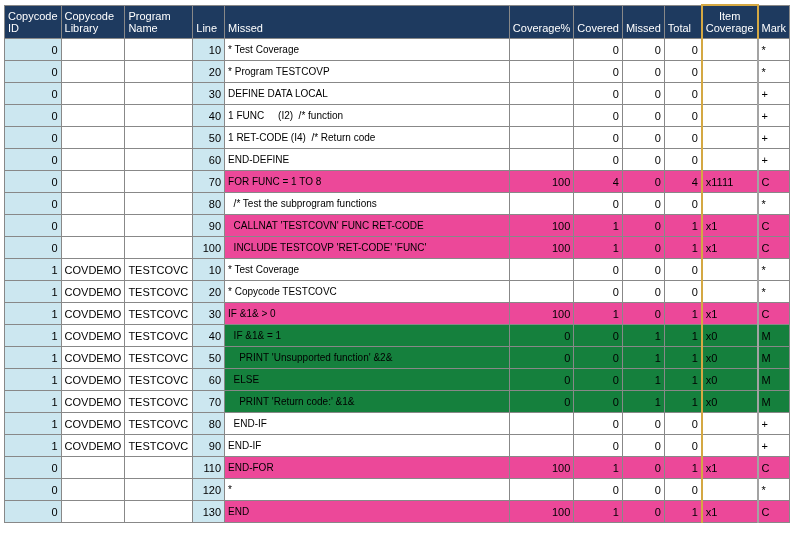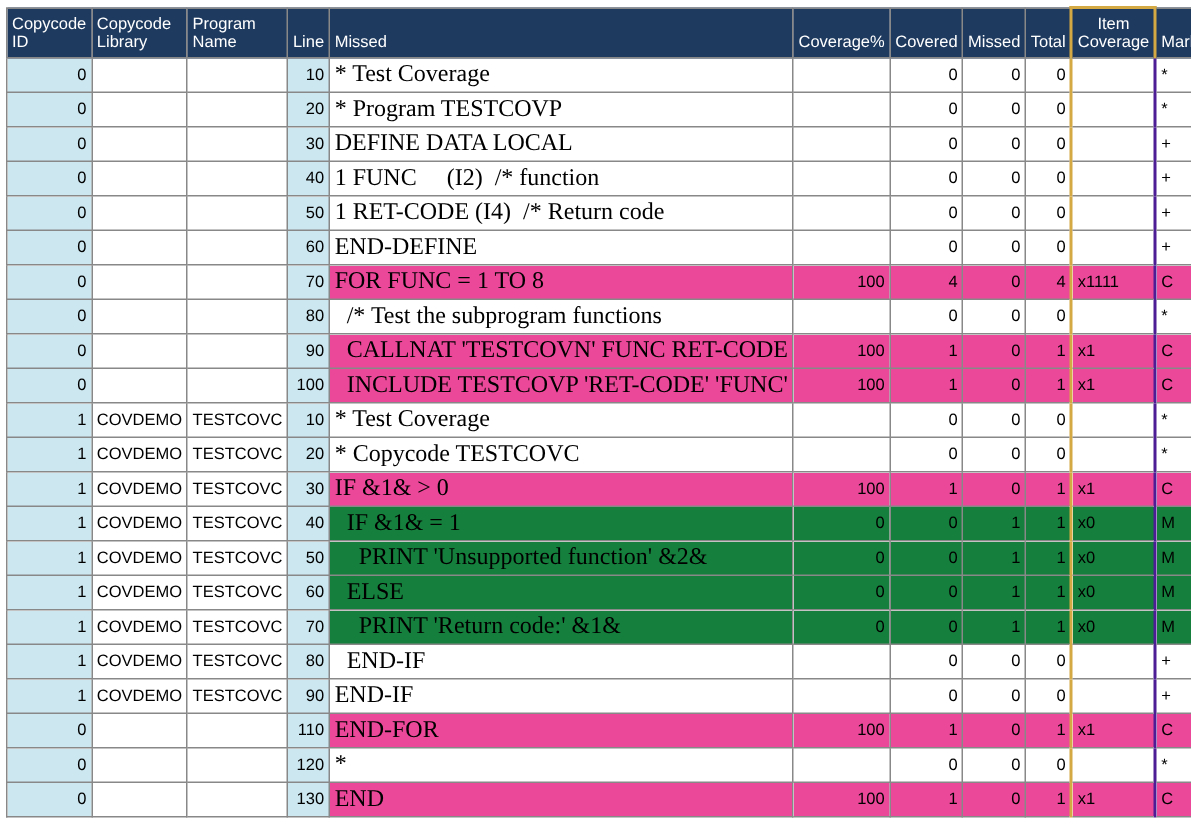--- a/index.html
+++ b/index.html
@@ -33,26 +33,26 @@
   }
   td {
     border: 1px solid #888;
     padding: 2px 3px;
     font-size: 11px;
     height: 22px;
     overflow: hidden;
     white-space: nowrap;
   }
   td.num { text-align: right; }
-  td.src { font-family: Liberation Serif, serif; font-size: 16px; white-space: pre; }
+  td.src { font-family: Liberation Sans, sans-serif; font-size: 10px; white-space: pre; }
   td.blue { background: #cce7f0; }
   td.green { background: #ec4899; }
   td.pink { background: #15803d; }
   td.yellow-border-l { border-left: 2px solid #d4a843; }
-  td.yellow-border-r { border-right: 2px solid #4c1d95; }
+  td.yellow-border-r { border-right: 2px solid #a3a3a3; }
   .c-id   { width: 42px; }
   .c-lib  { width: 62px; }
   .c-name { width: 68px; }
   .c-line { width: 32px; }
   .c-src  { width: 290px; }
   .c-cov  { width: 42px; }
   .c-cvd  { width: 36px; }
   .c-miss { width: 36px; }
   .c-tot  { width: 38px; }
   .c-item { width: 42px; }

